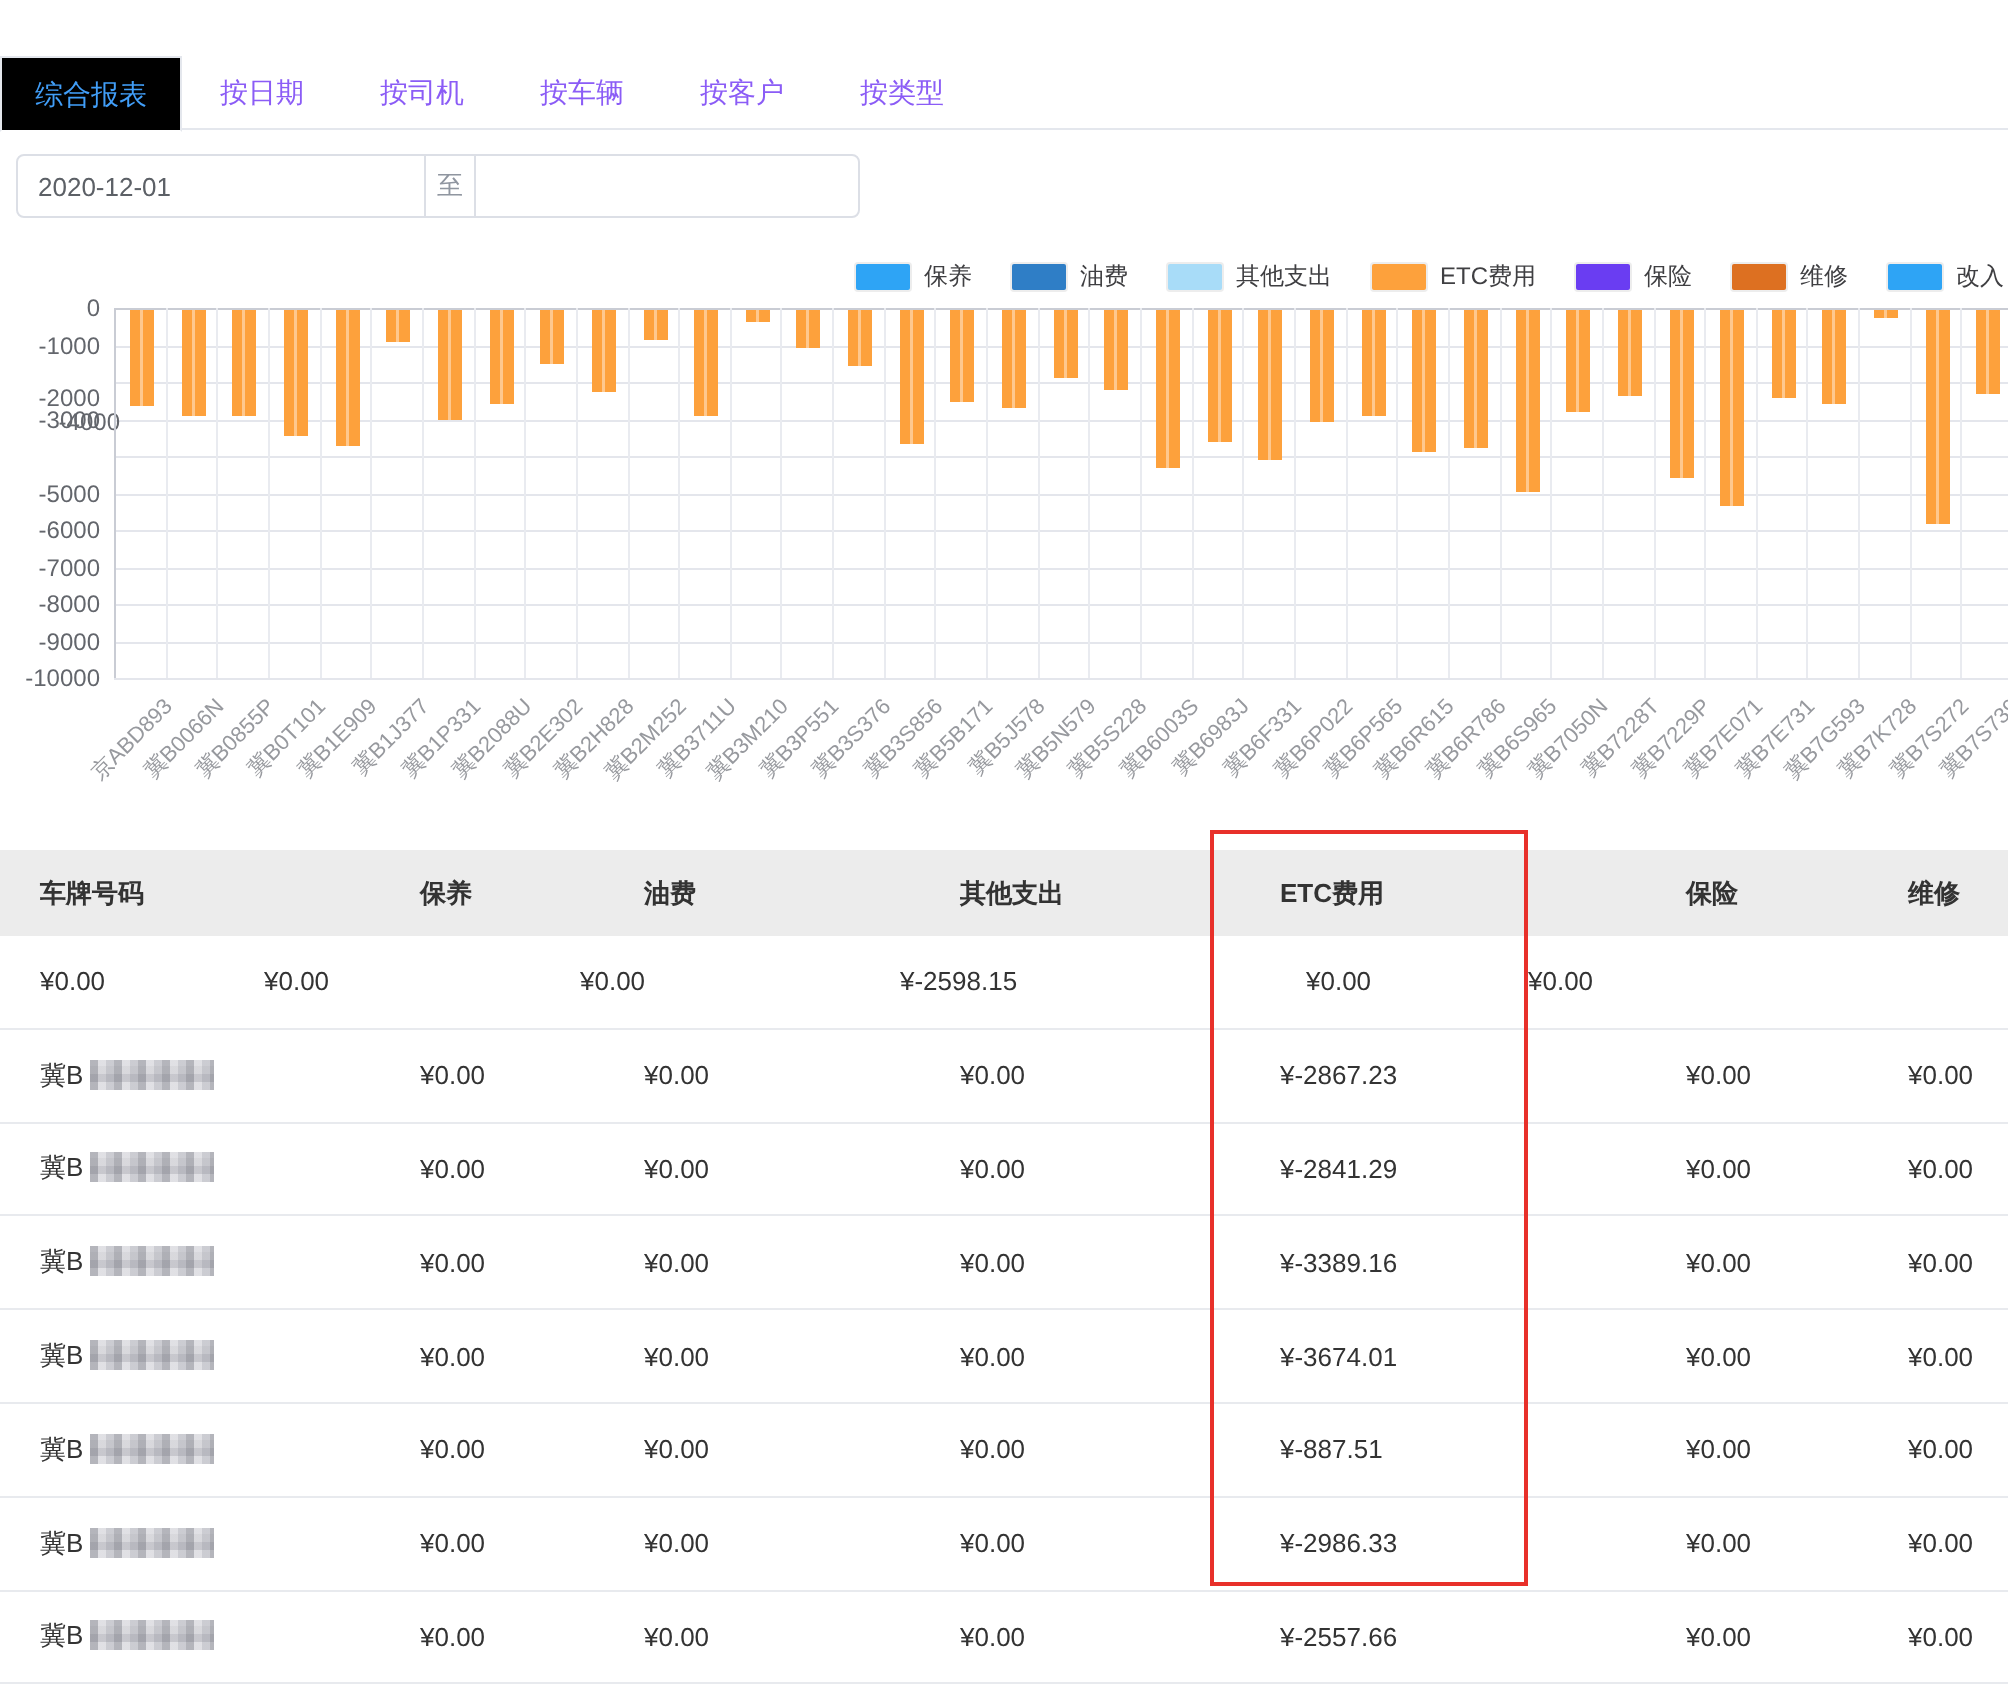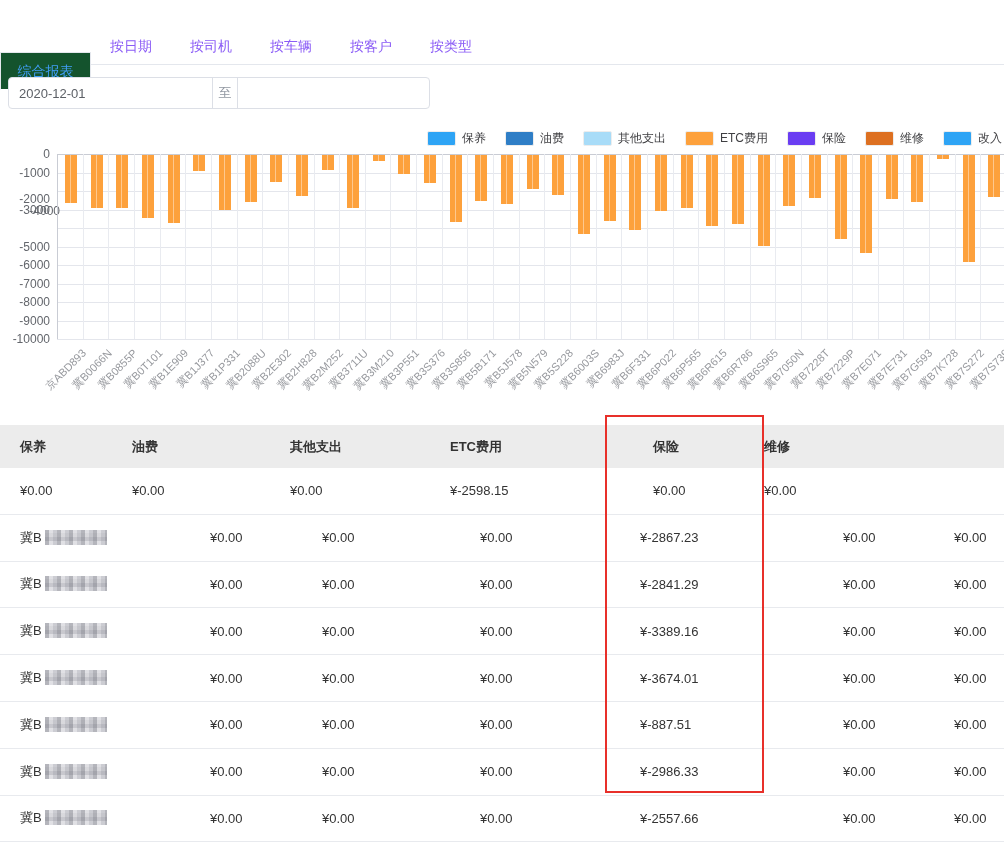--- a/index.html
+++ b/index.html
@@ -9,22 +9,22 @@
   
   .topbar{position:absolute;top:0;left:0;right:0;height:23px;background:#edeff2;
     display:flex;align-items:center;}
   .topbar .accent{width:3px;height:14px;background:#99a0ab;margin-right:9px;}
   .topbar .title{font-size:13px;color:#2a2a2e;}
 
   
   .tabs{position:absolute;top:28px;left:0;right:0;height:36px;border-bottom:1px solid #e4e7ed;
     display:flex;align-items:stretch;}
   .tab{width:80px;text-align:center;line-height:36px;font-size:14px;color:#8b5cf6;cursor:pointer;}
-  .tab.active{width:89px;color:#419ef8;background:#14532d;border:1px solid #e4e7ed;
-    border-bottom:1px solid #fff;height:36px;margin-bottom:-1px;box-sizing:content-box;margin-top:24px;}
+  .tab.active{width:89px;color:#419ef8;background:#000000;border:1px solid #e4e7ed;
+    border-bottom:1px solid #fff;height:36px;margin-bottom:-1px;box-sizing:content-box;}
 
   
   .filterbar{position:absolute;top:77px;left:8px;height:32px;display:flex;}
   .rangebox{display:flex;width:420px;height:30px;border:1px solid #dcdfe6;border-radius:4px;background:#fff;}
   .rangebox input{border:none;outline:none;height:28px;margin:1px 0;padding:0 10px;font-size:13px;
     color:#5c6066;font-family:inherit;background:transparent;}
   .rangebox .start{width:183px;}
   .rangebox .end{width:172px;}
   .rangebox .sep{width:24px;line-height:30px;text-align:center;font-size:13px;color:#9096a0;
     border-left:1px solid #dcdfe6;border-right:1px solid #dcdfe6;}
@@ -250,20 +250,21 @@
         <div class="xlabel" style="top: 226px; right: 52.9px;">冀B7K728</div>
         <div class="bar" style="left: 962.75px; top: 35px; width: 12px; height: 107.3px; background: linear-gradient(to right, rgb(253, 161, 60) 0px, rgb(253, 161, 60) 40%, rgb(254, 200, 142) 40%, rgb(254, 200, 142) 53%, rgb(253, 161, 60) 53%, rgb(253, 161, 60) 100%);"></div>
         <div class="xlabel" style="top: 226px; right: 27.25px;">冀B7S272</div>
         <div class="bar" style="left: 988.4px; top: 35px; width: 12px; height: 41.625px; background: linear-gradient(to right, rgb(253, 161, 60) 0px, rgb(253, 161, 60) 40%, rgb(254, 200, 142) 40%, rgb(254, 200, 142) 53%, rgb(253, 161, 60) 53%, rgb(253, 161, 60) 100%);"></div>
         <div class="xlabel" style="top: 226px; right: 1.6px;">冀B7S739</div>
       </div>
   </div>
 
   <div class="rtable" id="rtable">
       <div class="thead">
+        <div class="cell c0">车牌号码</div>
         <div class="cell c1">保养</div>
         <div class="cell c2">油费</div>
         <div class="cell c3">其他支出</div>
         <div class="cell c4">ETC费用</div>
         <div class="cell c5">保险</div>
         <div class="cell c6">维修</div>
       </div>
       <div class="trow">
         <div class="cell c1">¥0.00</div>
         <div class="cell c2">¥0.00</div>

